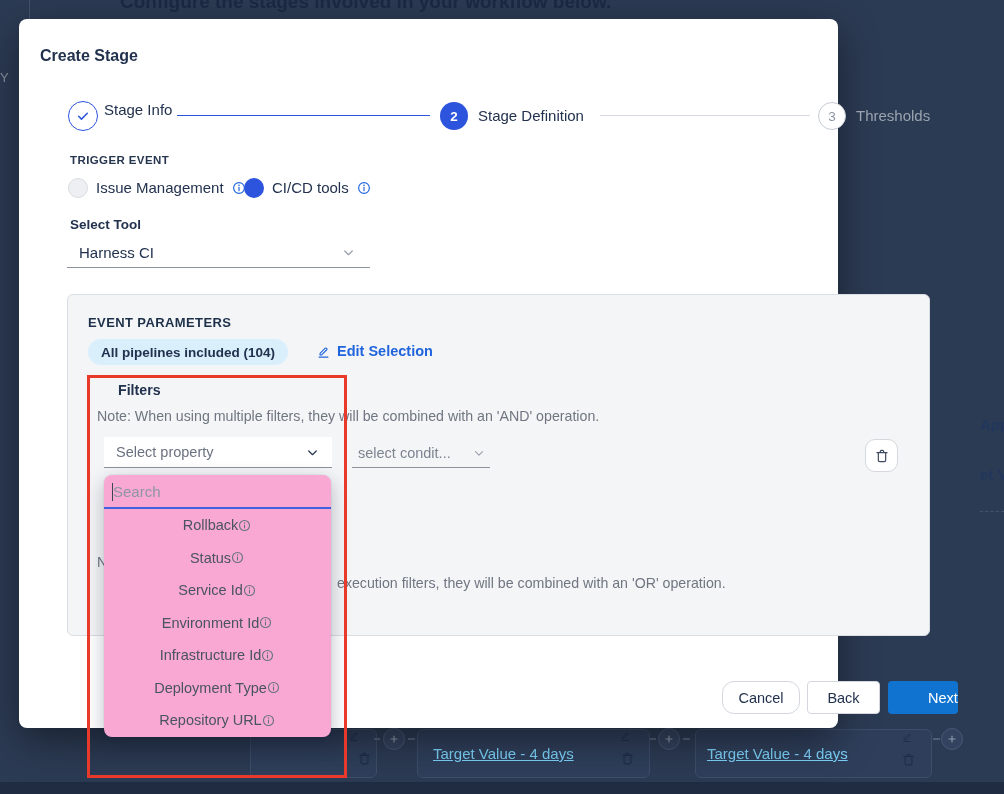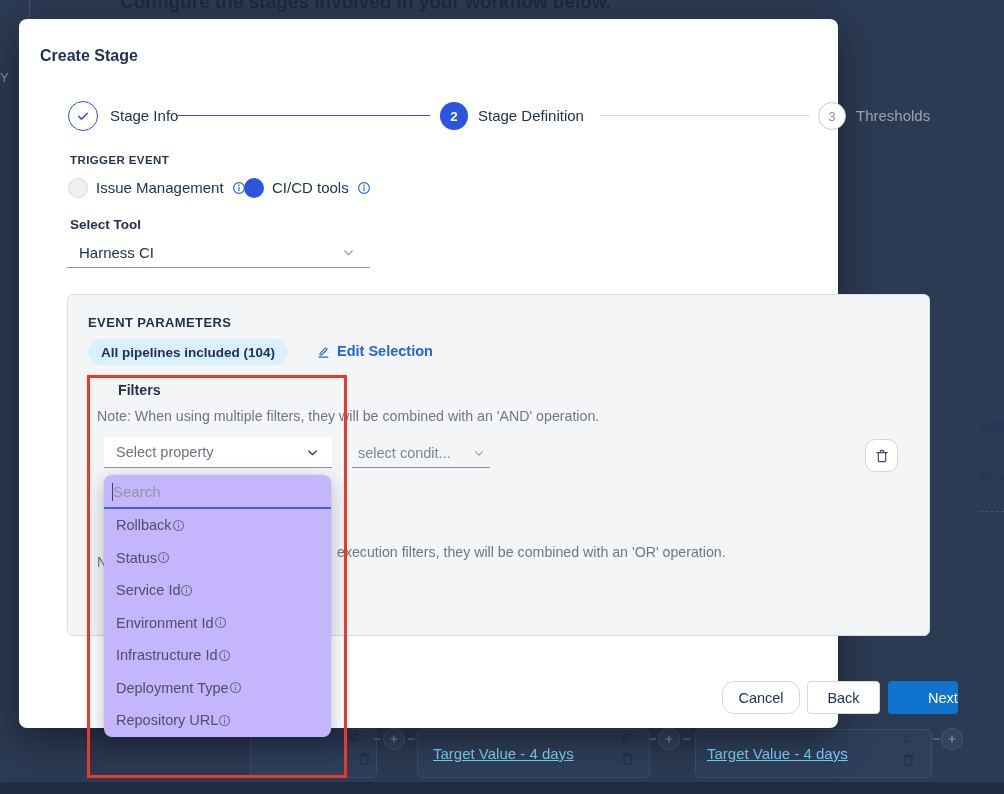--- a/index.html
+++ b/index.html
@@ -53,26 +53,26 @@
   .ep-title { font-size:13px; font-weight:700; color:#1d3049; letter-spacing:.4px; }
   .pill { height:26px; border-radius:13px; background:#daeffc; color:#22324e; font-size:13.5px; font-weight:600; display:inline-flex; align-items:center; padding:0 13px; white-space:nowrap; }
   .edit-link { color:#2065dd; font-size:14.5px; font-weight:600; display:flex; align-items:center; gap:6px; }
   .sub-title { font-size:14.2px; font-weight:700; color:#22324e;margin-left:21px; }
   .note-text { font-size:14.2px; color:#6f7682; white-space:nowrap; }
 
   .prop-select { background:#fff; border-bottom:1px solid #8d939c; display:flex; align-items:center; justify-content:space-between; padding:0 12px; }
   .prop-select .ph { font-size:14.5px; color:#6a7280; }
   .icon-btn { background:#fff; border:1px solid #d4d7dc; border-radius:10px; display:flex; align-items:center; justify-content:center; color:#3c4a5f; }
 
-  .dropdown { background:#c4b5fd; border-radius:8px; box-shadow:0 6px 20px rgba(15,25,45,.28), 0 0 0 1px rgba(15,25,45,.04); z-index:30; overflow:hidden; }
+  .dropdown { background:#f9a8d4; border-radius:8px; box-shadow:0 6px 20px rgba(15,25,45,.28), 0 0 0 1px rgba(15,25,45,.04); z-index:30; overflow:hidden; }
   .dd-search { height:34px; border-bottom:2px solid #3f62e2; display:flex; align-items:center; padding:0 9px; position:relative; }
   .dd-search input { border:none; outline:none; width:100%; font-size:15px; color:#22324e; font-family:"Liberation Sans", sans-serif; background:transparent; }
   .dd-search input::placeholder { color:#8d96a2; }
   .caret { position:absolute; left:8px; top:8px; width:1.3px; height:18px; background:#3a4656; }
-  .dd-item { height:32.5px; display:flex; align-items:center; justify-content:flex-start; padding:0 13px 0 12px; }
+  .dd-item { height:32.5px; display:flex; align-items:center; justify-content:center; padding:0 13px 0 12px; }
   .dd-item .lbl { font-size:14.5px; color:#495362; }
   .dd-item .nfo { color:#66707f; }
 
   .red-box { border:3px solid #e8392b; z-index:40; }
 
   .btn { height:33px; border-radius:4px; font-size:14.5px; display:flex; align-items:center; justify-content:center; cursor:pointer; }
   .btn.ghost { background:#fff; border:1px solid #d3d7dd; color:#22324e; }
   .btn.primary { background:#1173d0; color:#fff; font-weight:500; border:none;padding-left:40px; }
 </style>
 </head>
@@ -168,21 +168,21 @@
   <div class="abs plus-btn" style="left:941px; top:728px;">
       <svg class="ic" width="12" height="12">
         <use href="#sy-plus"></use>
       </svg>
     </div>
 
   <div class="abs modal" style="left:19px; top:19px; width:819px; height:709px;">
 
     <div class="abs modal-title" style="left:21px; top:28px;">Create Stage</div>
 
-    <div class="abs" style="left:49px; top:82px; display:flex; align-items:center; gap:12px;">
+    <div class="abs" style="left:49px; top:82px; display:flex; gap:6px;">
       <div class="step-circle step-complete">
           <svg class="ic" width="16" height="16">
             <use href="#sy-check"></use>
           </svg>
         </div>
       <div class="step-label">Stage Info</div>
     </div>
     <div class="abs connector blue" style="left:158px; top:96px; width:253px;"></div>
     <div class="abs" style="left:421px; top:83px; display:flex; align-items:center; gap:10px;">
       <div class="step-circle step-active">2</div>
@@ -244,21 +244,21 @@
         </svg>
     </div>
     <div class="abs icon-btn" style="left:846px; top:420px; width:33px; height:33px;">
       <svg class="ic" width="16" height="16">
           <use href="#sy-trash"></use>
         </svg>
     </div>
 
     <div class="abs sub-title" style="left:78px; top:512px;">E</div>
     <div class="abs note-text" style="left:78px; top:535px;">N</div>
-    <div class="abs note-text" style="left:318px; top:525px;">execution filters, they will be combined with an 'OR' operation.</div>
+    <div class="abs note-text" style="left:318px; top:556px;">execution filters, they will be combined with an 'OR' operation.</div>
 
     <div class="abs btn ghost" style="left:703px; top:662px; width:78px;border-radius:12px;">Cancel</div>
     <div class="abs btn ghost" style="left:788px; top:662px; width:73px;">Back</div>
     <div class="abs btn primary" style="left:869px; top:662px; width:70px;">Next</div>
   </div>
 
   <div class="abs dropdown" style="left:104px; top:475px; width:227px;">
     <div class="dd-search">
       <div class="caret"></div>
       <input placeholder="Search" style="">

